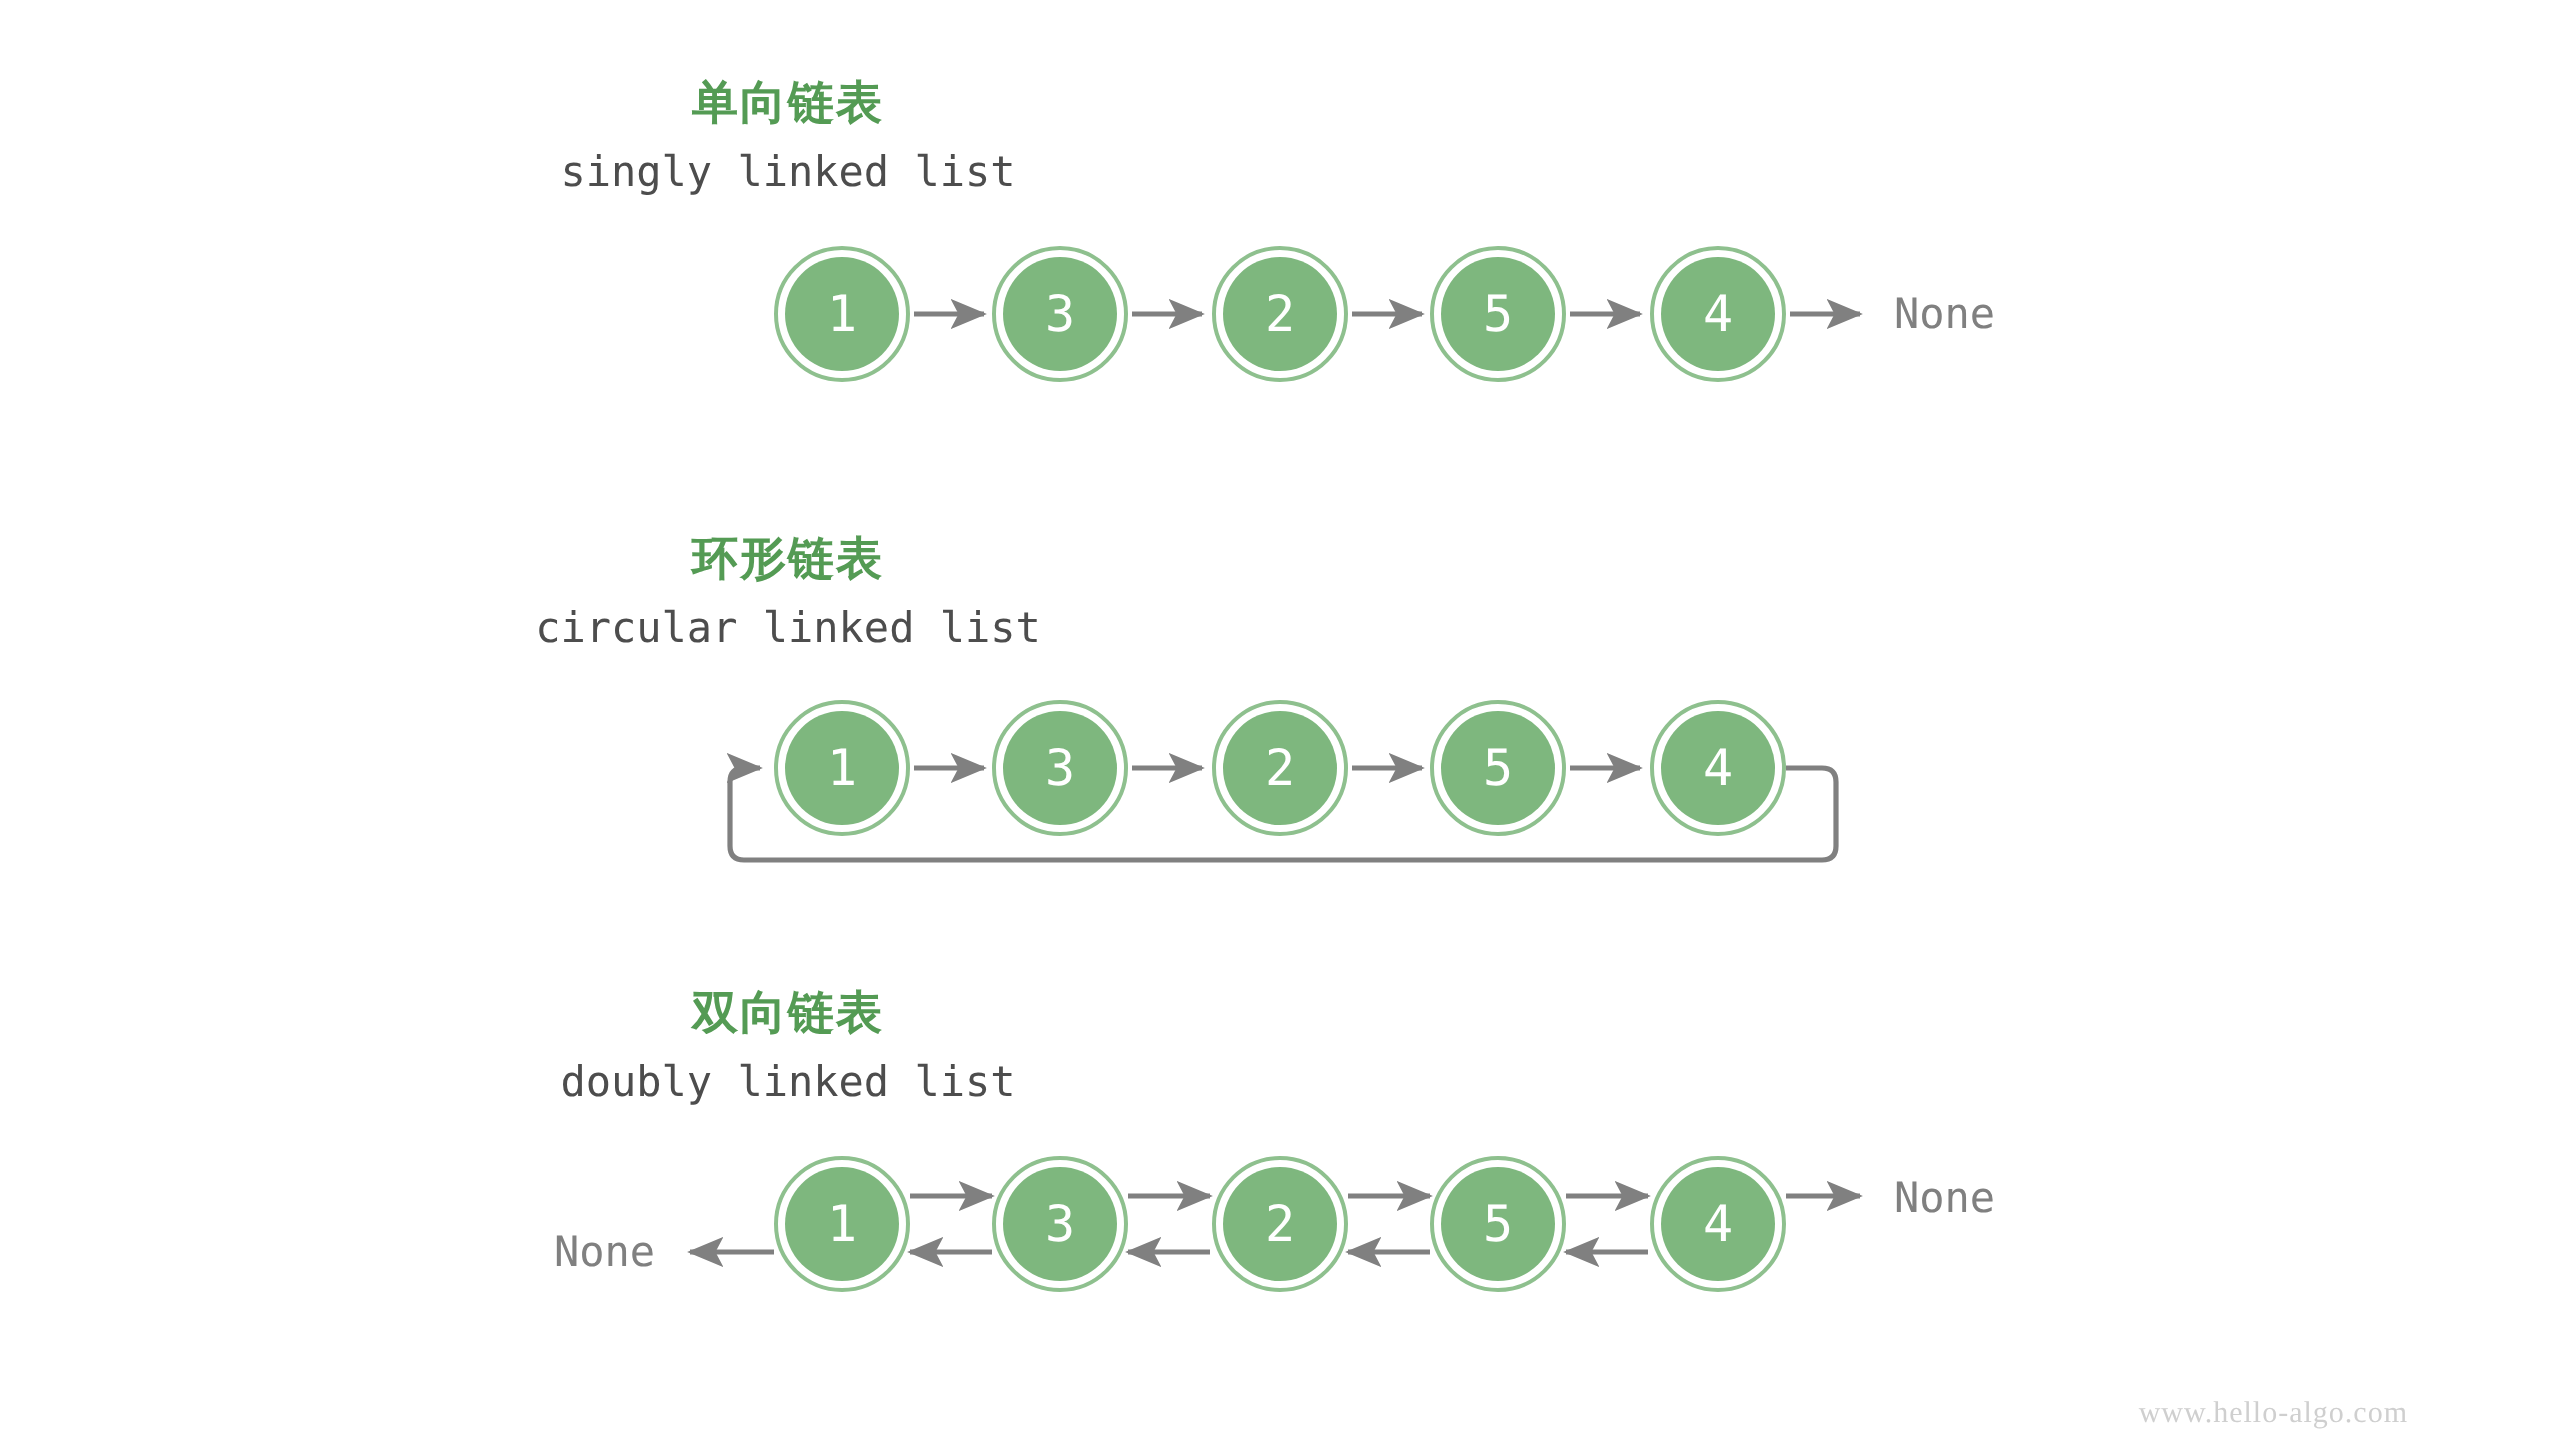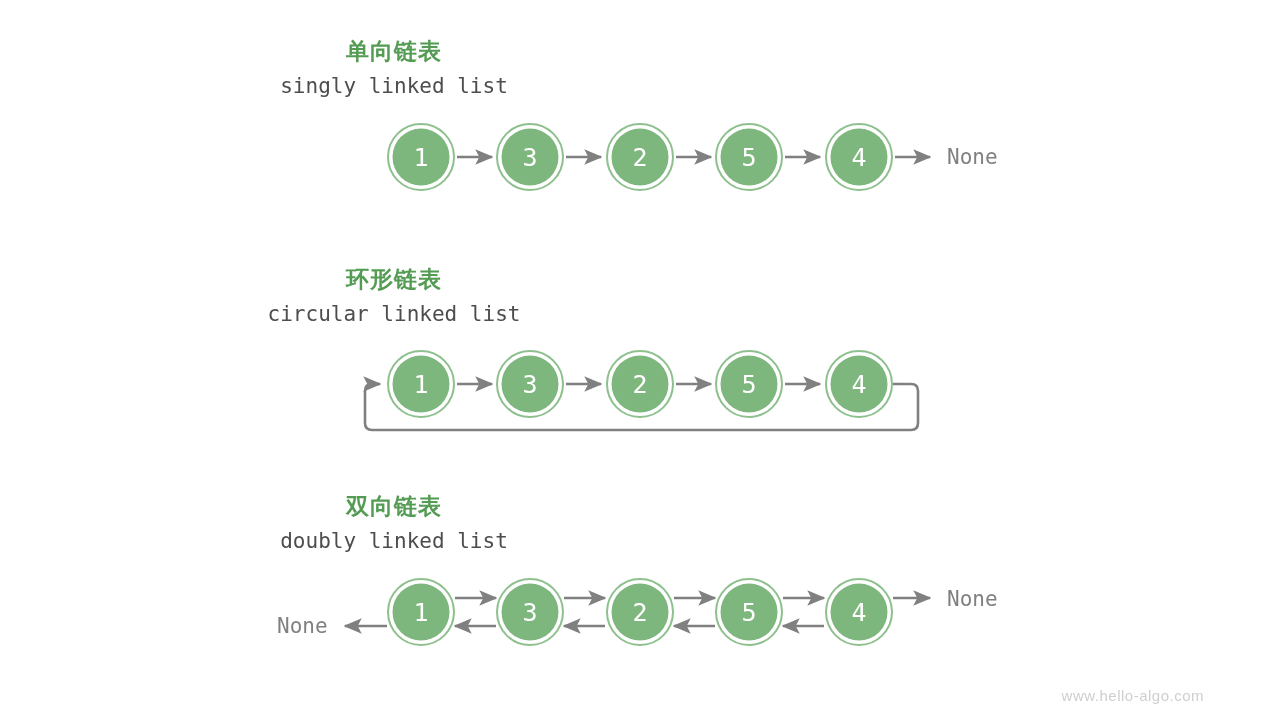--- a/index.html
+++ b/index.html
@@ -49,23 +49,23 @@
     left: -220px;
     color: #4d4d4d;
     font-family: "DejaVu Sans Mono", "Liberation Mono", monospace;
     font-size: 21px;
     white-space: nowrap;
   }
 
   .watermark {
     position: absolute;
     right: 24px;
-    bottom: 16px;
+    bottom: 4px;
     color: #cfcfcf;
-    font-family: Liberation Sans, sans-serif;
+    font-family: Liberation Serif, serif;
     font-size: 15px;
     letter-spacing: 0.5px;
   }
 
   .node-value {
     font-family: "DejaVu Sans Mono", "Liberation Mono", monospace;
     font-size: 25px;
     fill: #ffffff;
   }
   .none-label {

